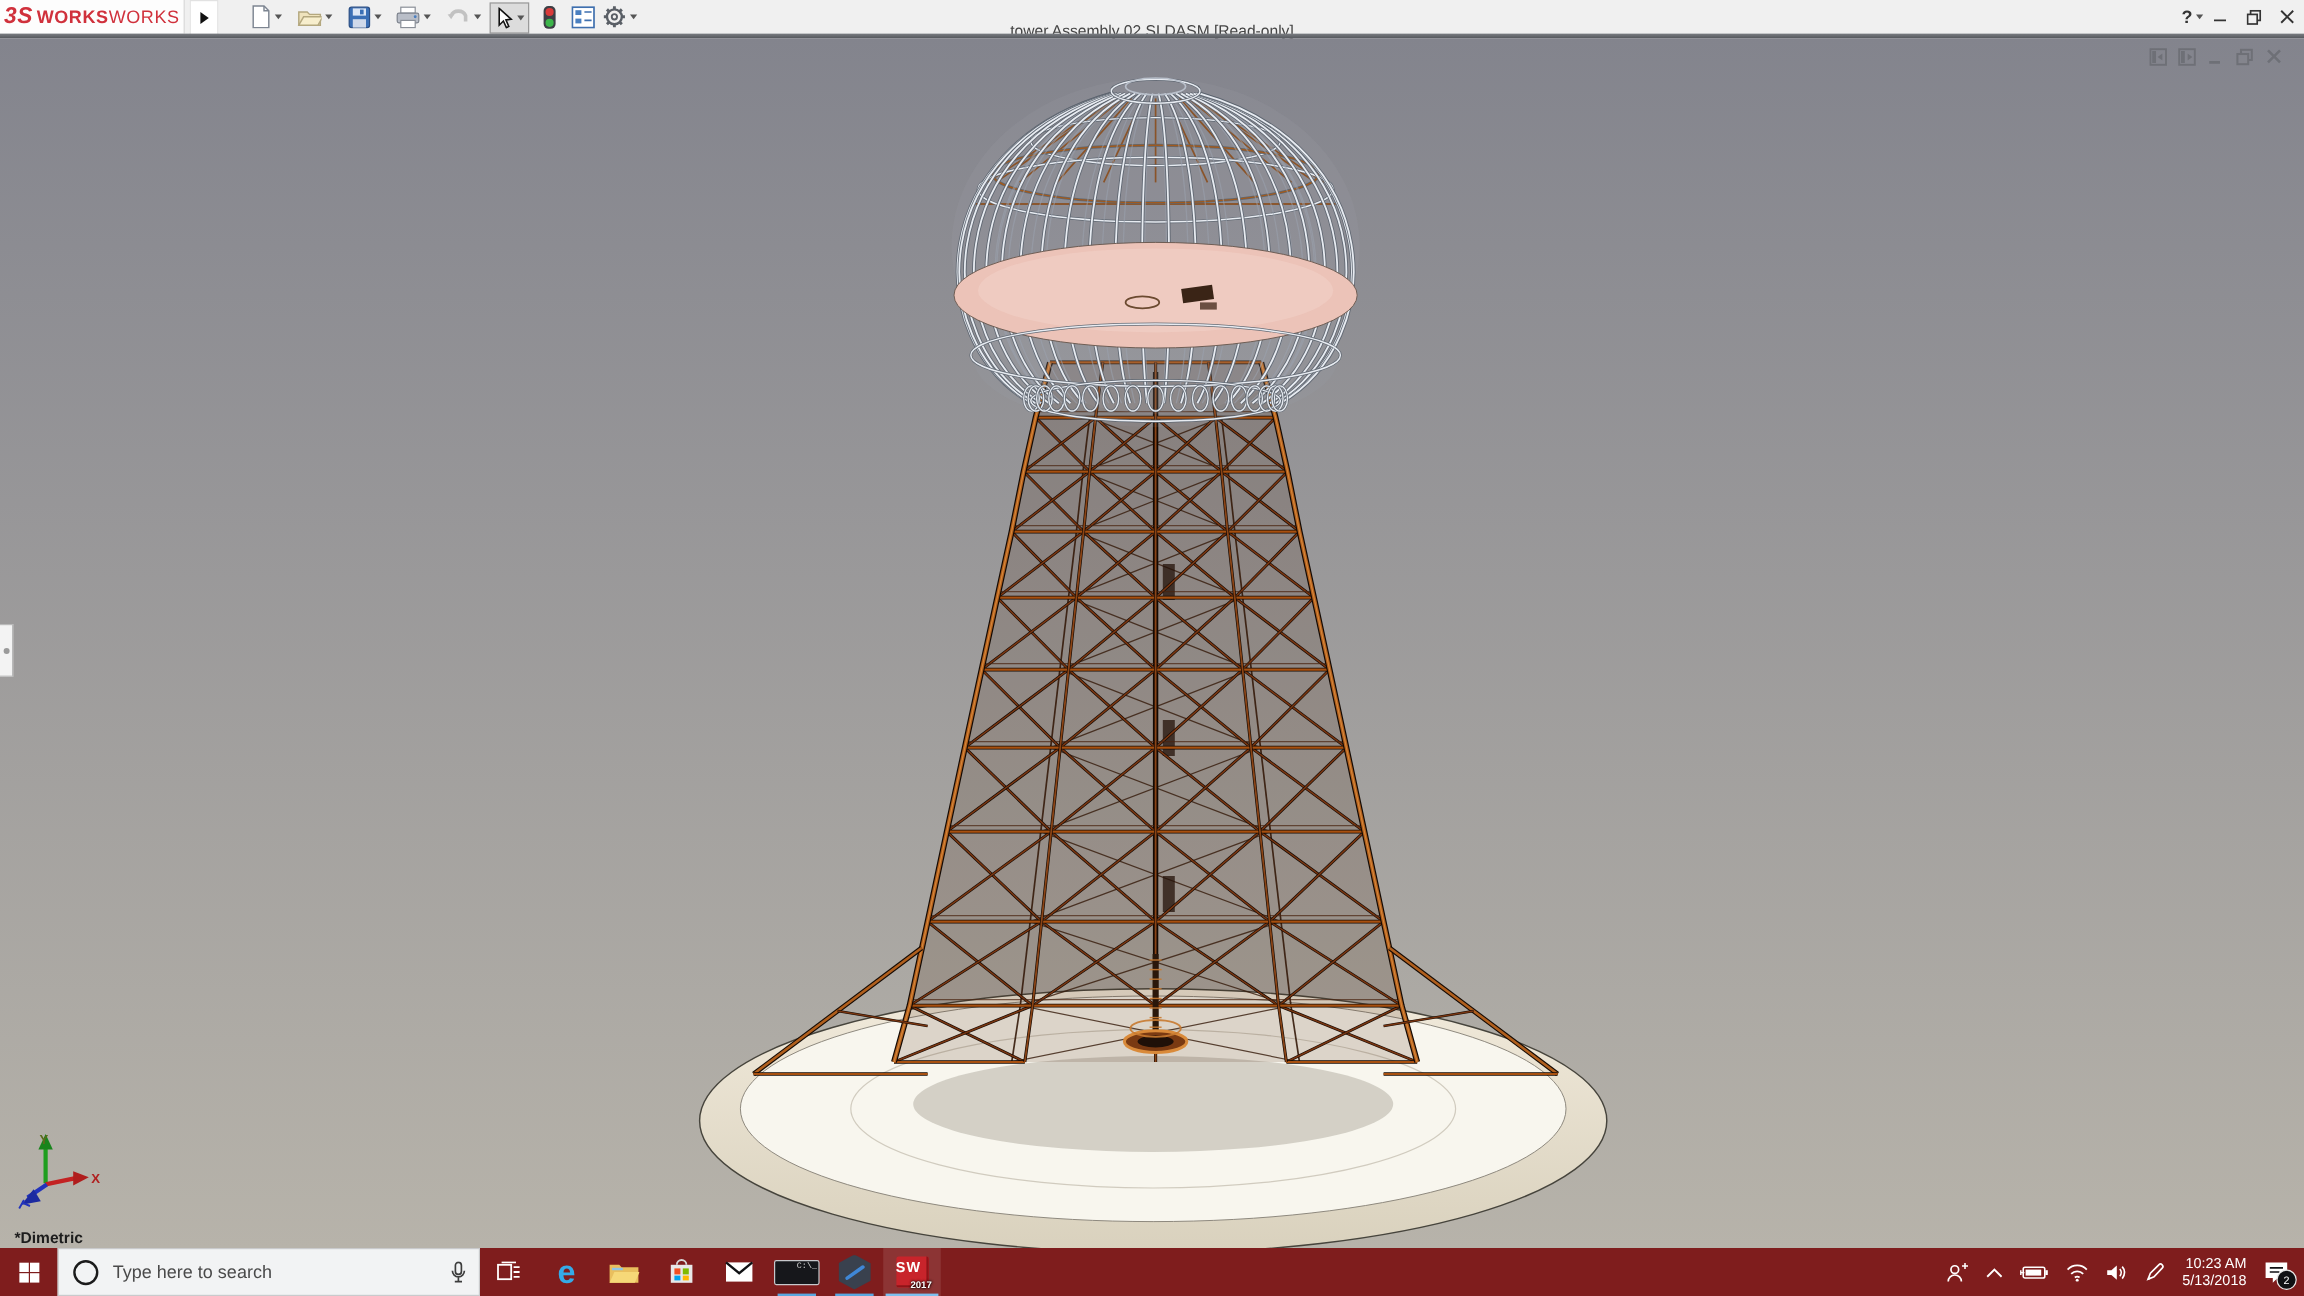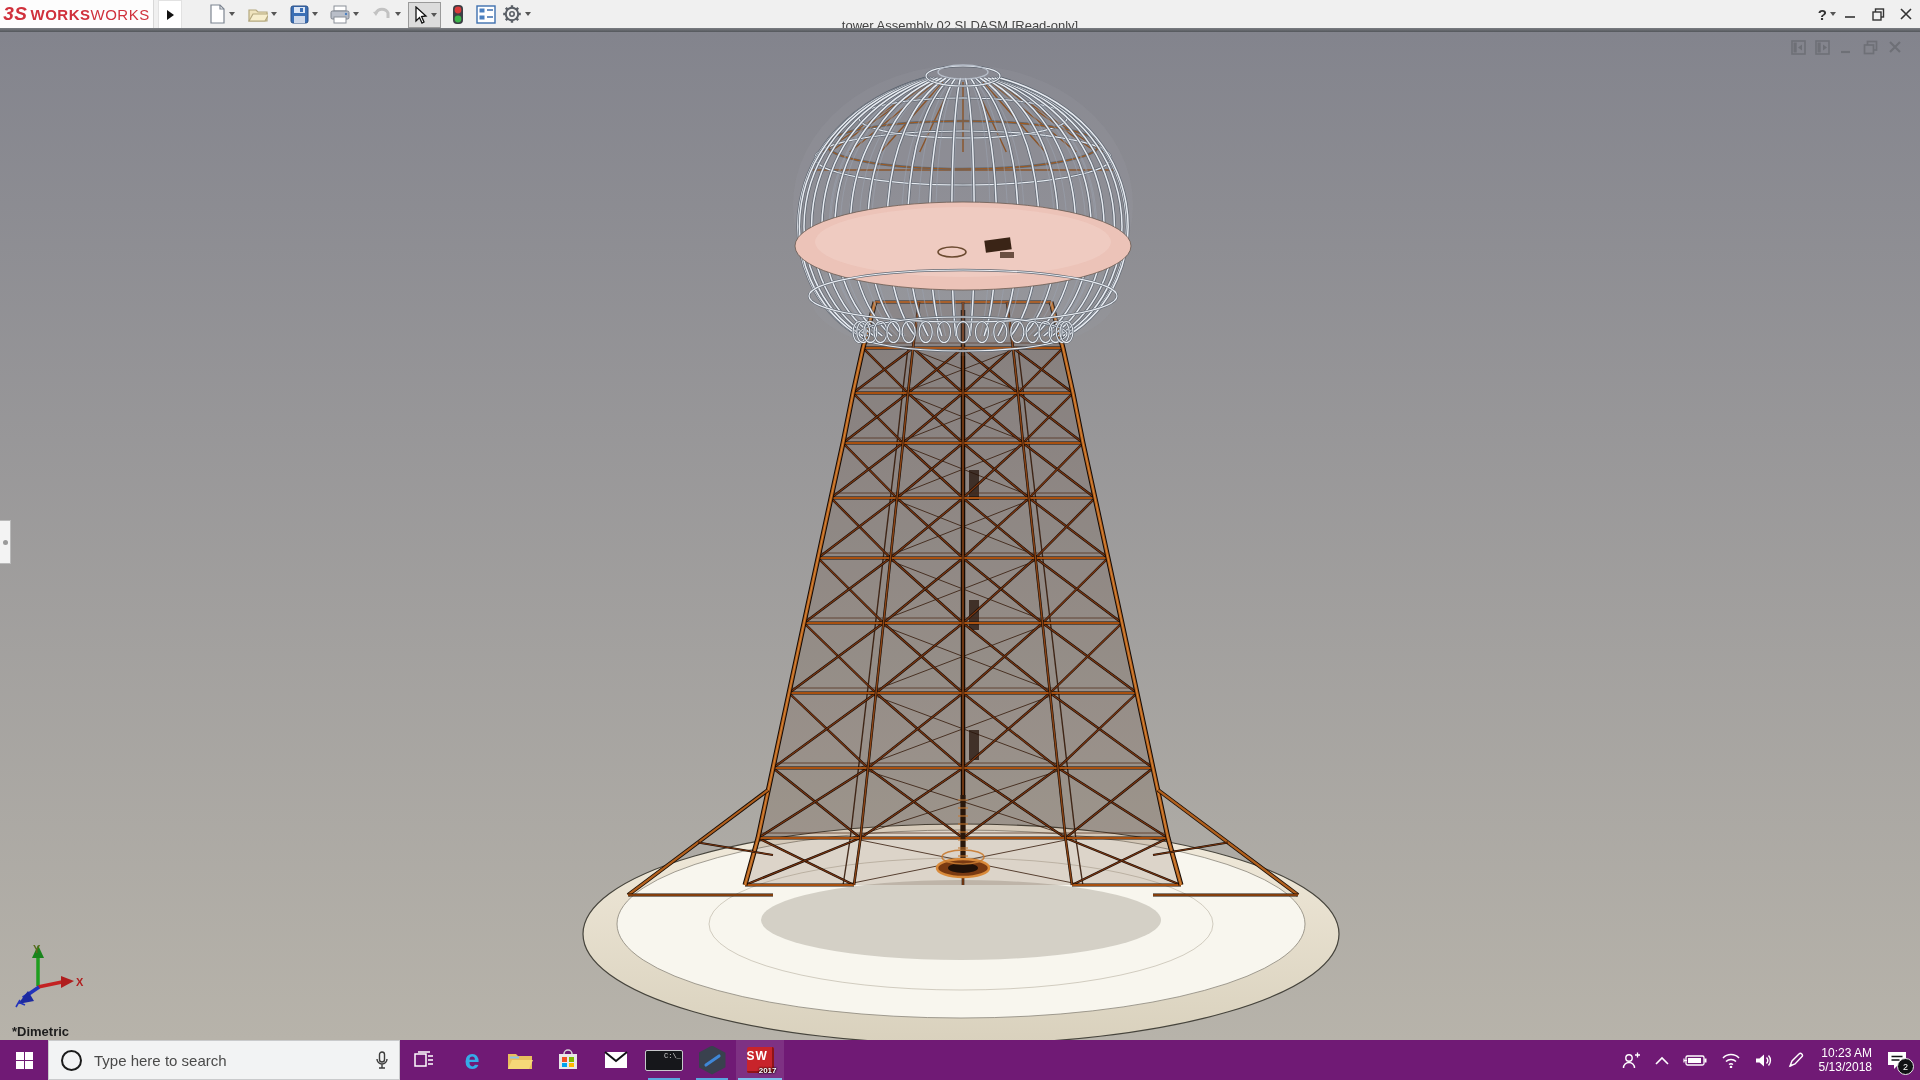--- a/index.html
+++ b/index.html
@@ -29,21 +29,21 @@
   .viewport{position:absolute;left:0;top:32px;width:1920px;height:1008px;background:#84858d;}
   #scene{position:absolute;left:0;top:0;}
   .ghost-controls{position:absolute;right:18px;top:8px;display:flex;gap:9px;opacity:.65;}
   .ghost-controls svg{display:block;}
   .side-tab{position:absolute;left:0;top:488px;width:10px;height:42px;background:#f3f3f3;
     border:1px solid #b9b9b9;border-left:none;display:flex;align-items:center;justify-content:center;}
   .side-tab-dot{width:5px;height:5px;border-radius:50%;background:#9a9a9a;}
   .triad{position:absolute;left:8px;top:908px;}
   .view-label{position:absolute;left:12px;top:992px;font-size:13px;font-weight:bold;color:#1d1d1d;}
   
-  .taskbar{position:absolute;left:0;top:1040px;width:1920px;height:40px;background:#701a75;
+  .taskbar{position:absolute;left:0;top:1040px;width:1920px;height:40px;background:#7f1d1d;
     display:flex;align-items:center;}
   .start-btn{width:48px;height:40px;display:flex;align-items:center;justify-content:center;}
   .searchbox{width:352px;height:40px;background:#f2f3f4;display:flex;align-items:center;
     border:1px solid #c9cacc;box-sizing:border-box;}
   .cortana{width:17px;height:17px;border:2.5px solid #1b1b1b;border-radius:50%;margin:0 10px 0 12px;}
   .search-input{flex:1;border:none;outline:none;background:transparent;font-size:15px;color:#3c3c3c;
     font-family:"Liberation Sans",sans-serif;}
   .search-input::placeholder{color:#4a4a4a;opacity:1;}
   .mic{margin:0 10px;}
   .appbtn{width:48px;height:40px;display:flex;align-items:center;justify-content:center;position:relative;}

